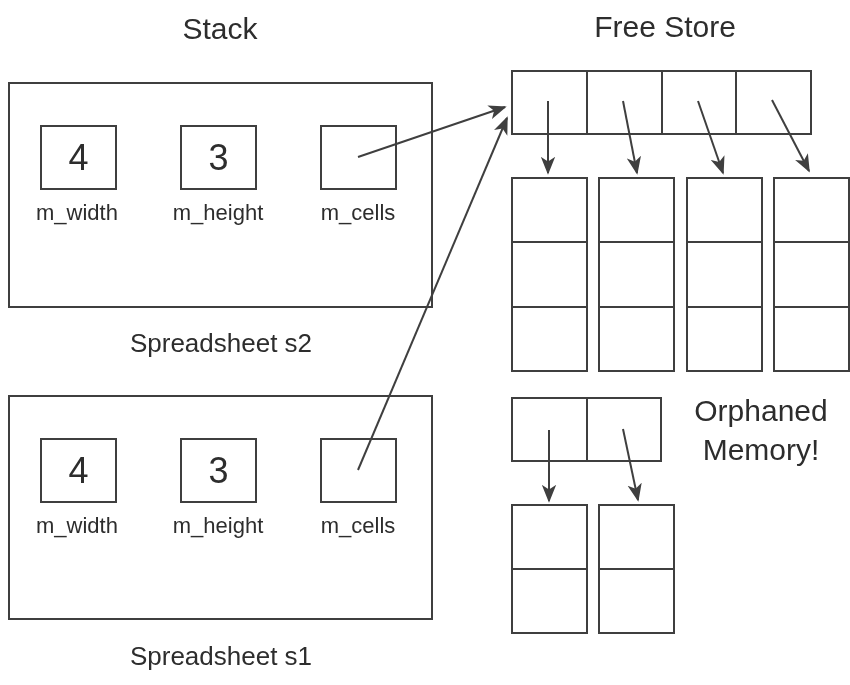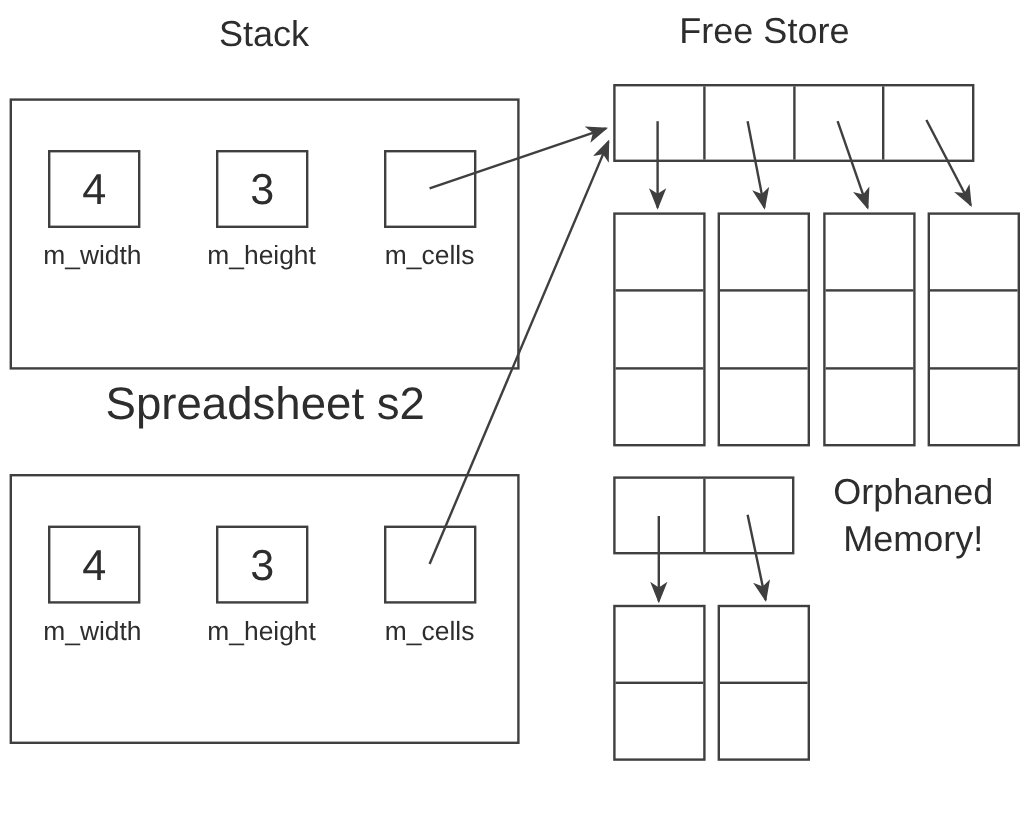--- a/index.html
+++ b/index.html
@@ -37,23 +37,24 @@
   .mlabel{
     position:absolute;
     width:140px;
     font-size:22px;
     text-align:center;
     white-space:nowrap;
   }
   .caption{
     position:absolute;
     width:400px;
-    font-size:38px;
+    font-size:26px;
     text-align:center;
     white-space:nowrap;
+    margin-top:12px;
   }
   .hcells,.vcells{
     position:absolute;
     border:2px solid var(--line);
     box-sizing:border-box;
     background:var(--bg);
   }
   .hcells{display:flex;flex-direction:row;}
   .hcells .cell{flex:1;}
   .hcells .cell + .cell{border-left:2px solid var(--line);}
@@ -77,21 +78,21 @@
     stroke:var(--line);
     stroke-width:2;
   }
 </style>
 </head>
 <body>
 
 <div id="canvas">
 
   <div class="abs title" style="left:5px;top:12px;width:430px;">Stack</div>
-  <div class="abs title" style="left:462px;top:10px;width:350px;text-align:center;">Free Store</div>
+  <div class="abs title" style="left:490px;top:10px;width:350px;text-align:center;">Free Store</div>
 
   <div class="frame" style="left:8px;top:82px;width:425px;height:226px;"></div>
 
   <div class="membox" style="left:40px;top:125px;">
     <span>4</span>
   </div>
   <div class="membox" style="left:180px;top:125px;">
     <span>3</span>
   </div>
   <div class="membox" style="left:320px;top:125px;">
@@ -113,20 +114,21 @@
     <span>3</span>
   </div>
   <div class="membox" style="left:320px;top:438px;">
     <span></span>
   </div>
 
   <div class="mlabel" style="left:7px;top:513px;">m_width</div>
   <div class="mlabel" style="left:148px;top:513px;">m_height</div>
   <div class="mlabel" style="left:288px;top:513px;">m_cells</div>
 
+  <div class="caption" style="left:21px;top:629px;">Spreadsheet s1</div>
 
   <div class="hcells" style="left:511px;top:70px;width:301px;height:65px;">
       <div class="cell"></div>
       <div class="cell"></div>
       <div class="cell"></div>
       <div class="cell"></div>
     </div>
 
   <div class="vcells" style="left:511px;top:177px;width:77px;height:195px;">
       <div class="cell"></div>

